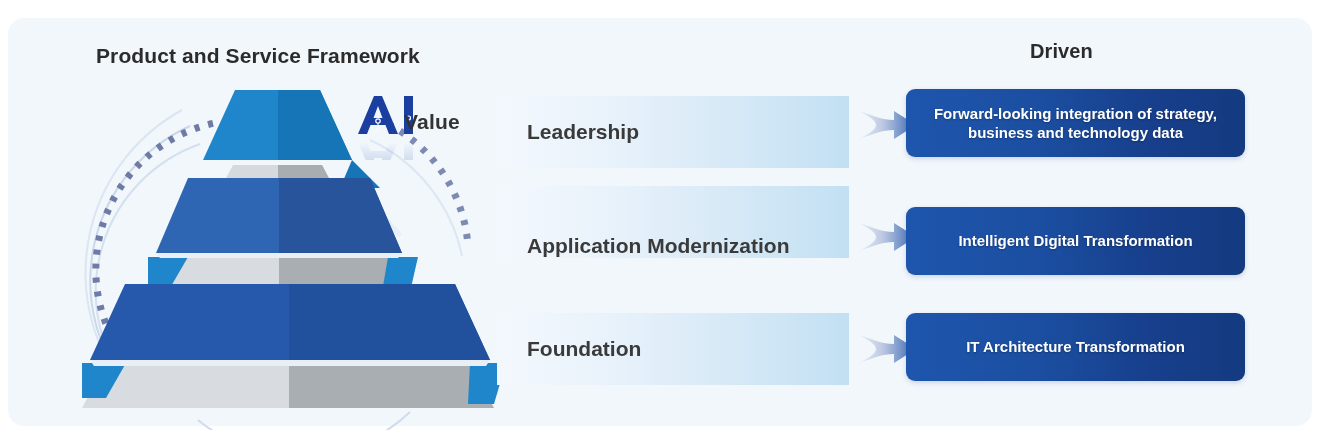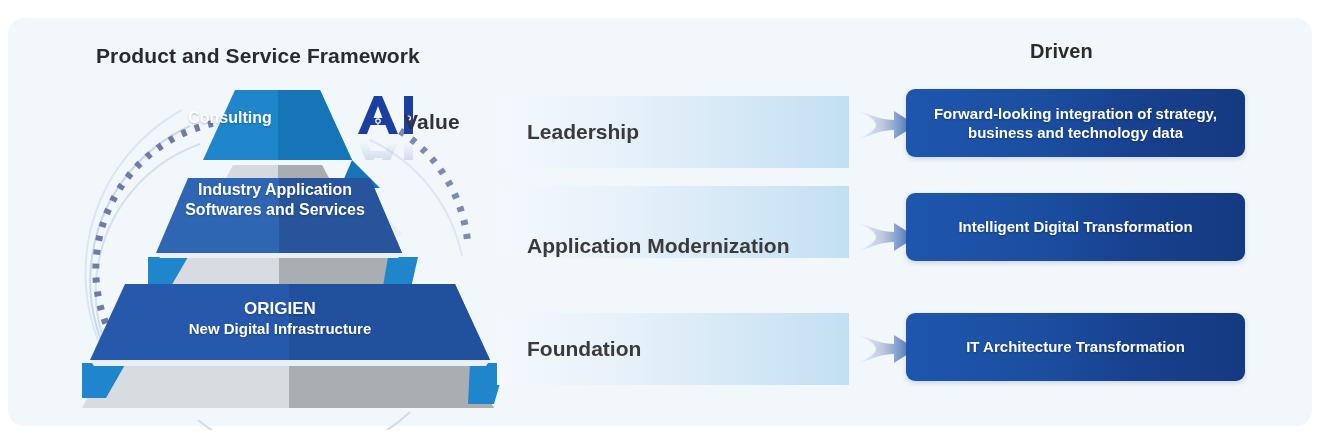--- a/index.html
+++ b/index.html
@@ -68,21 +68,21 @@
     background:linear-gradient(90deg,#1e56ad 0%,#1b4ea0 40%,#173f8c 72%,#143a80 100%);
     box-shadow:0 2px 5px rgba(30,60,120,.18);
     display:flex;align-items:center;justify-content:center;
     padding:8px 14px;box-sizing:border-box;
   }
   .vbox span{
     color:#ffffff;font-weight:bold;font-size:15px;text-align:center;line-height:1.3;
     text-shadow:0 1px 2px rgba(0,0,0,.3);
   }
   #vb-0{top:89px;}
-  #vb-1{top:193px;}
+  #vb-1{top:207px;}
   #vb-2{top:313px;}
 </style>
 </head>
 <body>
 
 <div id="stage">
 
   <div class="card"></div>
 
   <div class="heading" id="h-framework">Product and Service Framework</div>
@@ -134,31 +134,20 @@
     <polygon points="118,118 300,118 332,193 86,193" fill="#2f66b3"></polygon>
     <polygon points="209,118 300,118 332,193 209,193" fill="#27549b"></polygon>
 
     <polygon points="86,193 332,193 328,198 90,198" fill="#e9eff7"></polygon>
 
     <polygon points="55,224 385,224 420,300 20,300" fill="#2659ab"></polygon>
     <polygon points="219,224 385,224 420,300 219,300" fill="#21509c"></polygon>
     <polygon points="20,300 420,300 416,306 24,306" fill="#e9eff7"></polygon>
   </svg>
 
-  <div class="pyramid" style="pointer-events:none;">
-    <div class="tierlabel" id="lbl-consulting">Consulting</div>
-
-    <div class="tierlabel" id="lbl-industry">
-      <div>Industry Application</div>
-      <div>Softwares and Services</div>
-    </div>
-
-    <div class="tierlabel" id="lbl-origien-1">ORIGIEN</div>
-    <div class="tierlabel" id="lbl-origien-2">New Digital Infrastructure</div>
-  </div>
 
   <svg id="ai-logo" viewBox="0 0 140 70">
     <defs>
       <linearGradient id="aiFade" x1="0" y1="0" x2="0" y2="1">
         <stop offset="0" stop-color="#1b3fa0" stop-opacity="0.30"></stop>
         <stop offset="1" stop-color="#1b3fa0" stop-opacity="0"></stop>
       </linearGradient>
     </defs>
 
     <path d="M 6 44 L 22 6 L 30 6 L 46 44 L 37 44 L 33.5 35 L 18.5 35 L 15 44 Z

